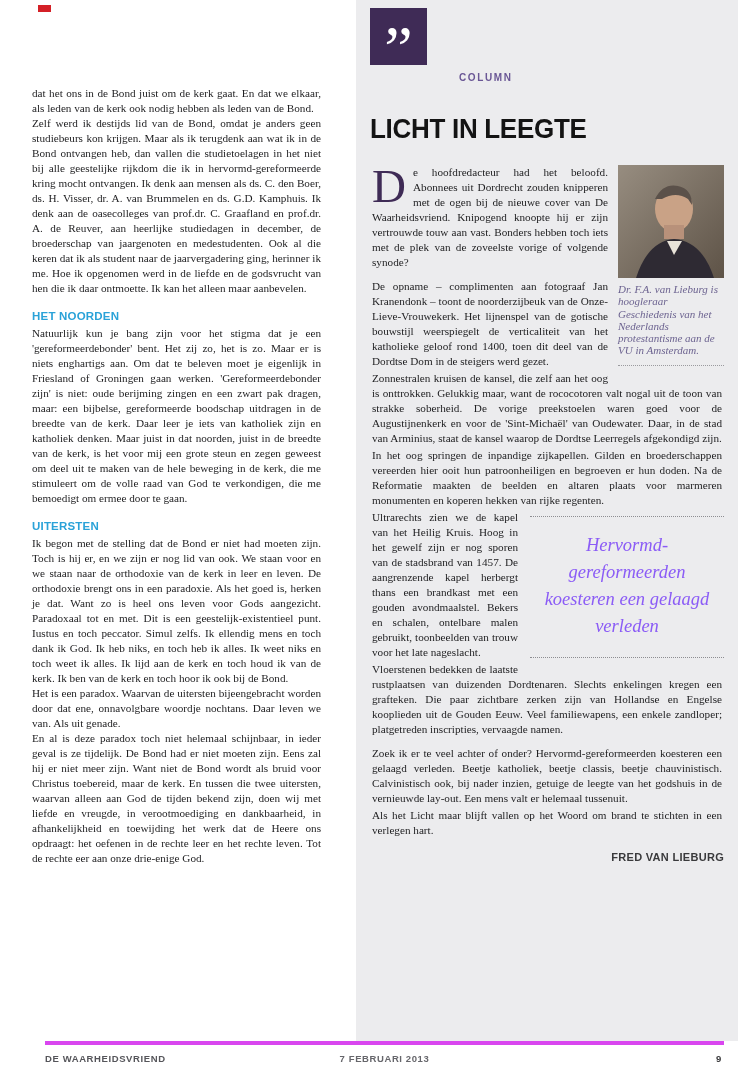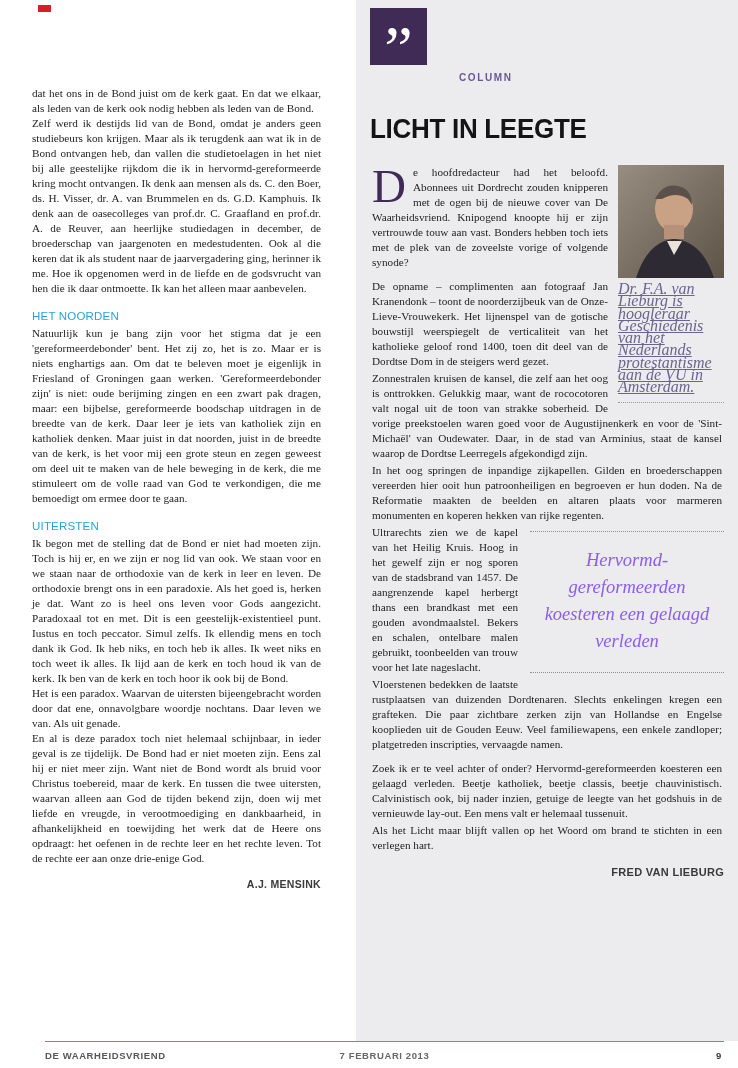--- a/index.html
+++ b/index.html
@@ -27,21 +27,21 @@
   }
   
   .left-col {
     position:absolute; left:32px; top:86px; width:289px;
     font-size:11.2px; line-height:15px;
     text-align:justify;
   }
   .left-col p { margin:0; }
   .left-col h3 {
     font-family:"Liberation Sans", sans-serif;
-    font-size:11.5px; font-weight:normal;
+    font-size:11.5px; font-weight:bold;
     color:#2aa2d8;
     letter-spacing:.2px;
     margin:13px 0 2px;
     text-align:left;
   }
   .byline {
     margin-top:11px;
     text-align:right;
     font-family:"Liberation Sans", sans-serif;
     font-size:10.5px; font-weight:bold;
@@ -96,26 +96,25 @@
     float:right; width:106px;
     margin:2px 0 6px 10px;
   }
   .photo {
     width:106px; height:113px;
     position:relative; overflow:hidden;
     background:linear-gradient(135deg,#93897c 0%,#7d7266 55%,#66594d 100%);
   }
   .figcaption {
     font-style:italic;
-    font-size:16px; line-height:12.3px;
+    font-size:11px; line-height:12.3px;
     color:#6c6390;
     text-align:left;
     padding:5px 0 8px;
     border-bottom:1px dotted #9a9a9e;
-    text-decoration:underline;
   }
   
   .pullquote {
     float:right; width:194px;
     margin:6px 0 6px 12px;
     padding:15px 2px 17px;
     border-top:1px dotted #8d8d91;
     border-bottom:1px dotted #8d8d91;
     text-align:center;
     font-family:"Liberation Serif", serif;
@@ -128,21 +127,21 @@
     margin-top:12px;
     text-align:right;
     font-family:"Liberation Sans", sans-serif;
     font-size:11px; font-weight:bold;
     color:#3a3a3c;
     letter-spacing:.3px;
   }
   
   .footer {
     position:absolute; left:45px; top:1041px; width:679px;
-    border-top:1px solid #d946ef;
+    border-top:4px solid #d946ef;
     padding-top:8px;
     font-family:"Liberation Sans", sans-serif;
     font-size:9.5px; font-weight:bold;
     color:#55555a;
     letter-spacing:.6px;
   }
   .footer .f-left { position:absolute; left:0; top:8px; }
   .footer .f-center { position:absolute; left:0; right:0; top:8px; text-align:center; color:#66666b; }
   .footer .f-right { position:absolute; right:2px; top:8px; color:#3a3a3c; }
 </style>
@@ -159,21 +158,20 @@
     <p>Zelf werd ik destijds lid van de Bond, omdat je anders geen studiebeurs kon krijgen. Maar als ik terugdenk aan wat ik in de Bond ontvangen heb, dan vallen die studietoelagen in het niet bij alle geestelijke rijkdom die ik in hervormd-gereformeerde kring mocht ontvangen. Ik denk aan mensen als ds. C. den Boer, ds. H. Visser, dr. A. van Brummelen en ds. G.D. Kamphuis. Ik denk aan de oasecolleges van prof.dr. C. Graafland en prof.dr. A. de Reuver, aan heerlijke studiedagen in december, de broederschap van jaargenoten en medestudenten. Ook al die keren dat ik als student naar de jaarvergadering ging, herinner ik me. Hoe ik opgenomen werd in de liefde en de godsvrucht van hen die ik daar ontmoette. Ik kan het alleen maar aanbevelen.</p>
 
     <h3>HET NOORDEN</h3>
     <p>Natuurlijk kun je bang zijn voor het stigma dat je een 'gereformeerdebonder' bent. Het zij zo, het is zo. Maar er is niets enghartigs aan. Om dat te beleven moet je eigenlijk in Friesland of Groningen gaan werken. 'Gereformeerdebonder zijn' is niet: oude berijming zingen en een zwart pak dragen, maar: een bijbelse, gereformeerde boodschap uitdragen in de breedte van de kerk. Daar leer je iets van katholiek zijn en katholiek denken. Maar juist in dat noorden, juist in de breedte van de kerk, is het voor mij een grote steun en zegen geweest om deel uit te maken van de hele beweging in de kerk, die me stimuleert om de volle raad van God te verkondigen, die me bemoedigt om ermee door te gaan.</p>
 
     <h3>UITERSTEN</h3>
     <p>Ik begon met de stelling dat de Bond er niet had moeten zijn. Toch is hij er, en we zijn er nog lid van ook. We staan voor en we staan naar de orthodoxie van de kerk in leer en leven. De orthodoxie brengt ons in een paradoxie. Als het goed is, herken je dat. Want zo is heel ons leven voor Gods aangezicht. Paradoxaal tot en met. Dit is een geestelijk-existentieel punt. Iustus en toch peccator. Simul zelfs. Ik ellendig mens en toch dank ik God. Ik heb niks, en toch heb ik alles. Ik weet niks en toch weet ik alles. Ik lijd aan de kerk en toch houd ik van de kerk. Ik ben van de kerk en toch hoor ik ook bij de Bond.</p>
     <p>Het is een paradox. Waarvan de uitersten bijeengebracht worden door dat ene, onnavolgbare woordje nochtans. Daar leven we van. Als uit genade.</p>
     <p>En al is deze paradox toch niet helemaal schijnbaar, in ieder geval is ze tijdelijk. De Bond had er niet moeten zijn. Eens zal hij er niet meer zijn. Want niet de Bond wordt als bruid voor Christus toebereid, maar de kerk. En tussen die twee uitersten, waarvan alleen aan God de tijden bekend zijn, doen wij met liefde en vreugde, in verootmoediging en dankbaarheid, in afhankelijkheid en toewijding het werk dat de Heere ons opdraagt: het oefenen in de rechte leer en het rechte leven. Tot de rechte eer aan onze drie-enige God.</p>
 
-    <div class="byline">A.J. MENSINK</div>
   </div>
 
   <div class="quote-box">
     <span>”</span>
   </div>
   <div class="kicker">COLUMN</div>
   <div class="col-title">LICHT IN LEEGTE</div>
 
   <div class="col-body">
 

